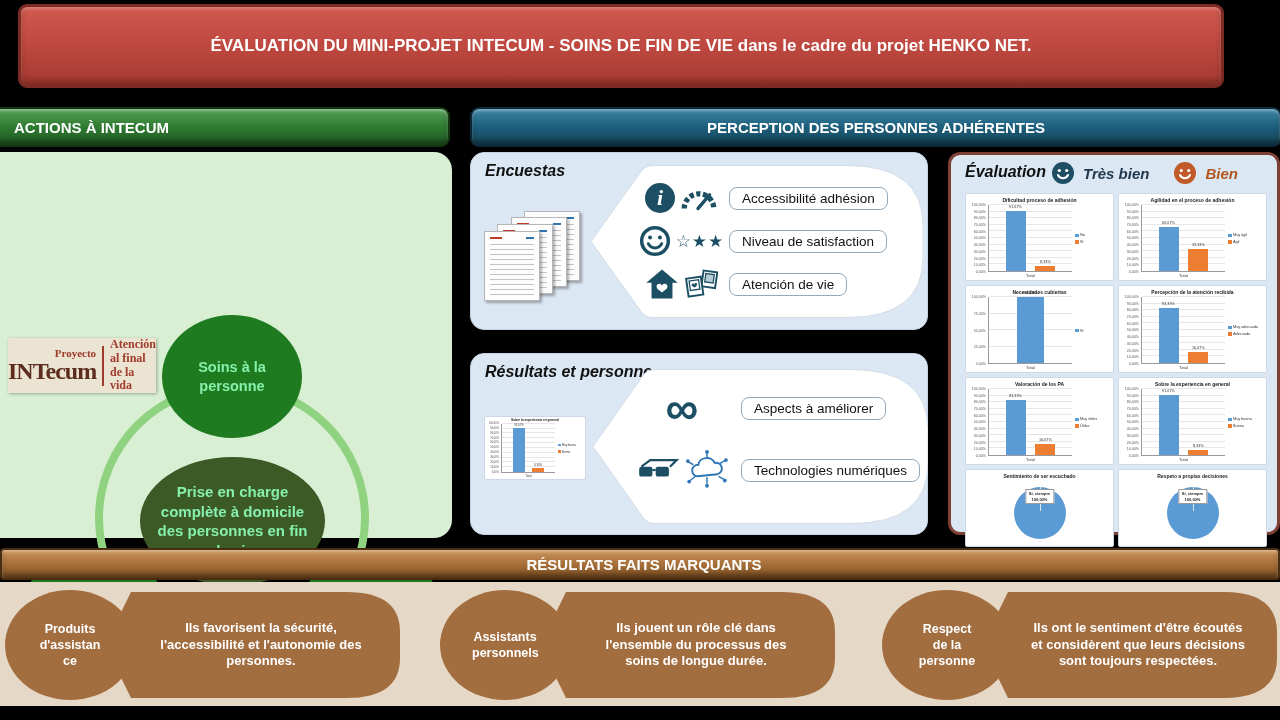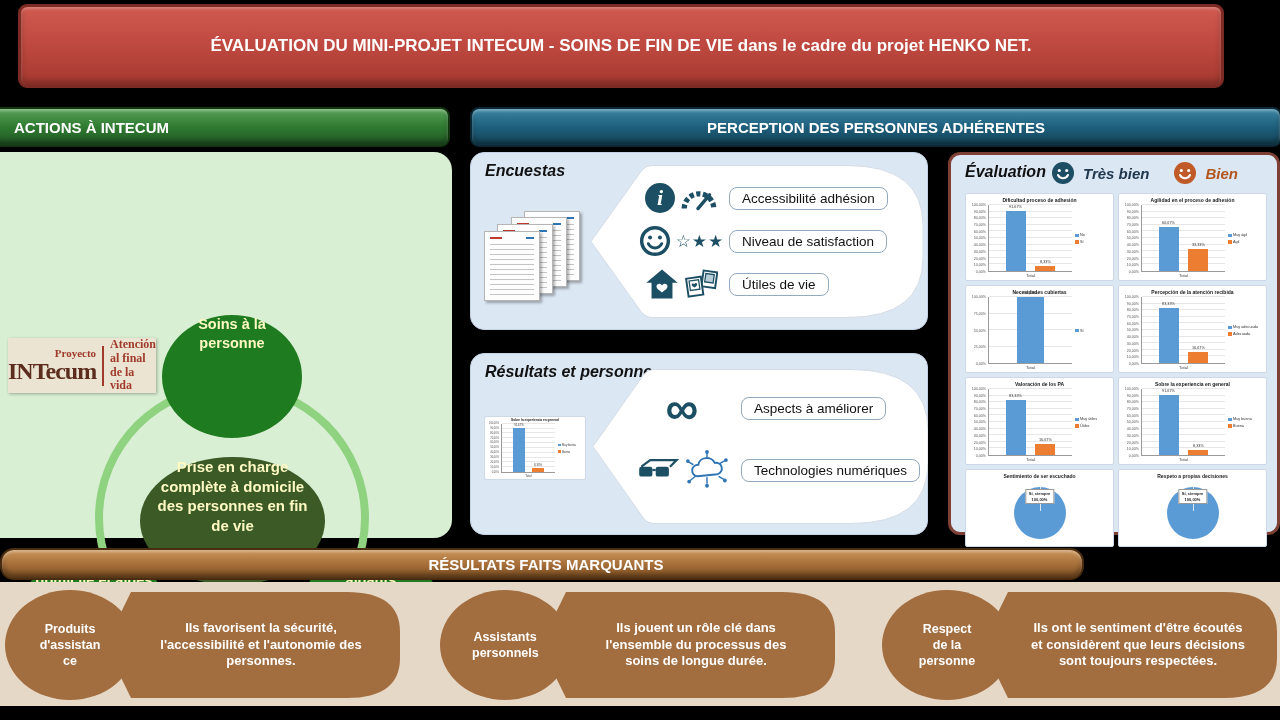--- a/index.html
+++ b/index.html
@@ -15,30 +15,30 @@
   .banner div{color:#fff;font-weight:bold;font-size:17px;line-height:1.35;text-align:center;padding:0 26px;}
 
   
   .hdr{position:absolute;height:40px;border-radius:9px;box-sizing:border-box;
     display:flex;align-items:center;color:#fff;font-weight:bold;font-size:15px;
     box-shadow:inset 0 2px 3px rgba(255,255,255,.35), inset 0 -4px 5px rgba(0,0,0,.35);}
   .hdr-green{left:-8px;top:107px;width:458px;padding-left:20px;
     background:linear-gradient(180deg,#57a159 0%,#2f7a31 50%,#215724 100%);border:2px solid #12350f;}
   .hdr-teal{left:470px;top:107px;width:812px;justify-content:center;
     background:linear-gradient(180deg,#3c85a3 0%,#1d5f7c 50%,#144457 100%);border:2px solid #0b2836;}
-  .hdr-brown{left:0;top:548px;width:1084px;justify-content:center;height:32px;border-radius:14px;
+  .hdr-brown{left:0;top:548px;width:1280px;justify-content:center;height:32px;border-radius:4px;
     background:linear-gradient(180deg,#c9945a 0%,#a8703a 50%,#7d4f22 100%);border:2px solid #4a2c10;padding-left:8px;}
 
   
   .left-panel{position:absolute;left:0;top:152px;width:452px;height:386px;background:#d9efd4;
     border-radius:0 18px 18px 0;}
   .ring{position:absolute;left:95px;top:230px;width:274px;height:272px;border-radius:50%;
     border:8px solid #8fd280;box-sizing:border-box;}
-  .gcircle{position:absolute;border-radius:50%;display:flex;justify-content:center;
-    text-align:center;color:#fef9c3;font-weight:bold;font-size:14.5px;line-height:1.3;}
+  .gcircle{position:absolute;border-radius:50%;display:flex;align-items:center;justify-content:center;
+    text-align:center;color:#86efac;font-weight:bold;font-size:14.5px;line-height:1.3;}
   .c-top{left:162px;top:163px;width:140px;height:123px;background:#1f7b1f;}
   .c-center{left:140px;top:305px;width:185px;height:128px;background:#3b5a26;font-size:15px;}
   .c-left{left:20px;top:400px;width:148px;height:123px;background:#1f7b1f;}
   .c-right{left:299px;top:400px;width:144px;height:123px;background:#1f7b1f;}
   .gcircle span{display:block;max-width:85%;}
 
   .logo{position:absolute;left:8px;top:186px;width:148px;height:55px;background:#ece4d2;
     display:flex;align-items:center;justify-content:center;gap:6px;box-shadow:1px 1px 3px rgba(0,0,0,.3);
     font-family:"Liberation Serif",serif;}
   .logo-left{text-align:right;}
@@ -235,21 +235,21 @@
             <rect x="17" y="2" width="13" height="15" fill="#ffffff" stroke="#1c4f63" stroke-width="1.8"></rect>
             <rect x="19.5" y="4.5" width="8" height="8" fill="#b9cdd8" stroke="#1c4f63" stroke-width="1.2"></rect>
           </g>
           <g transform="rotate(-8 10 16)">
             <rect x="3" y="8" width="14" height="17" fill="#ffffff" stroke="#1c4f63" stroke-width="1.8"></rect>
             <rect x="5.5" y="10.5" width="9" height="9" fill="none" stroke="#1c4f63" stroke-width="1.2"></rect>
             <path d="M10 14.2 c -0.7 -1.4 -2.6 -1 -2.6 0.4 c 0 1.1 1.5 1.9 2.6 2.8 c 1.1 -0.9 2.6 -1.7 2.6 -2.8 c 0 -1.4 -1.9 -1.8 -2.6 -0.4 Z" fill="#1c4f63"></path>
           </g>
         </svg>
       </div>
-      <div class="pill-box">Útiles de vie</div>
+      <div class="pill-box">Atención de vie</div>
     </div>
   </div>
 
   <div class="mid-panel p-resultats">
     <div class="panel-title">Résultats et personne</div>
     <div class="mini-chart thumb">
         <div class="mc-title">Sobre la experiencia en general</div>
         <div class="mc-body">
           <div class="mc-y">
             <div class="mc-ytick">100,00%</div>

